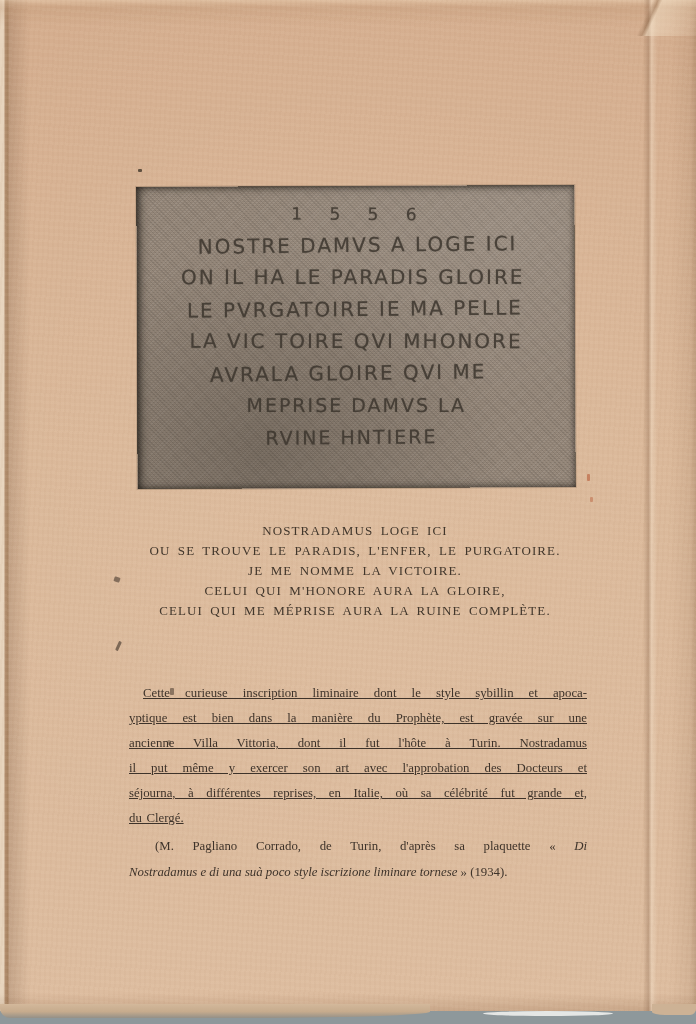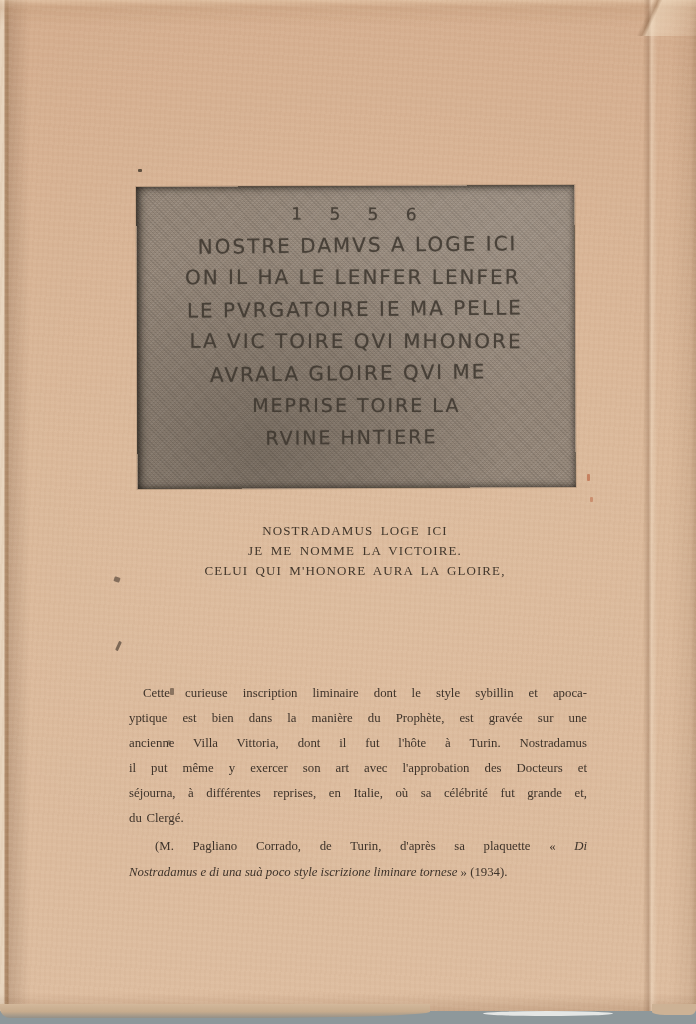--- a/index.html
+++ b/index.html
@@ -74,21 +74,21 @@
   
   .transcription{
     position:absolute;left:30px;top:521px;width:650px;
     text-align:center;color:#42372c;
   }
   .trans-year{font-size:14px;letter-spacing:1.5px;margin-bottom:17px;}
   .trans-line{font-size:13px;letter-spacing:1.1px;word-spacing:3px;line-height:20px;}
   
   .commentary{
     position:absolute;left:129px;top:681px;width:458px;
-    color:#3e332a;font-size:12.8px;line-height:25px;word-spacing:1.5px;
+    color:#3e332a;font-size:12.8px;line-height:25px;word-spacing:1.5px;text-decoration:underline;
   }
   .body-line{white-space:normal;}
   .just{text-align:justify;text-align-last:justify;}
   .indent1{text-indent:14px;}
   .indent2{text-indent:26px;}
   
   .citation{
     position:absolute;left:129px;top:833px;width:458px;
     color:#3e332a;font-size:12.8px;line-height:26px;
   }
@@ -122,32 +122,34 @@
 <body>
 
 <div class="page">
 
   <div class="fold-crease"></div>
   <div class="corner-fold"></div>
 
   <div class="plate">
     <div class="plate-line">1 5 5 6</div>
     <div class="plate-line">NOSTRE DAMVS A LOGE ICI</div>
-    <div class="plate-line">ON IL HA LE LENFER LENFER</div>
+    <div class="plate-line">ON IL HA LE PARADIS GLOIRE</div>
     <div class="plate-line">LE PVRGATOIRE IE MA PELLE</div>
     <div class="plate-line">LA VIC TOIRE QVI MHONORE</div>
     <div class="plate-line">AVRALA GLOIRE QVI ME</div>
-    <div class="plate-line">MEPRISE TOIRE LA</div>
+    <div class="plate-line">MEPRISE DAMVS LA</div>
     <div class="plate-line">RVINE HNTIERE</div>
   </div>
 
   <div class="transcription">
     <div class="trans-line">NOSTRADAMUS LOGE ICI</div>
+    <div class="trans-line">OU SE TROUVE LE PARADIS, L'ENFER, LE PURGATOIRE.</div>
     <div class="trans-line">JE ME NOMME LA VICTOIRE.</div>
     <div class="trans-line">CELUI QUI M'HONORE AURA LA GLOIRE,</div>
+    <div class="trans-line">CELUI QUI ME MÉPRISE AURA LA RUINE COMPLÈTE.</div>
   </div>
 
   <div class="commentary">
     <div class="body-line just indent1">Cette curieuse inscription liminaire dont le style sybillin et apoca-</div>
     <div class="body-line just">yptique est bien dans la manière du Prophète, est gravée sur une</div>
     <div class="body-line just">ancienne Villa Vittoria, dont il fut l'hôte à Turin. Nostradamus</div>
     <div class="body-line just">il put même y exercer son art avec l'approbation des Docteurs et</div>
     <div class="body-line just">séjourna, à différentes reprises, en Italie, où sa célébrité fut grande et,</div>
     <div class="body-line">du Clergé.</div>
   </div>

